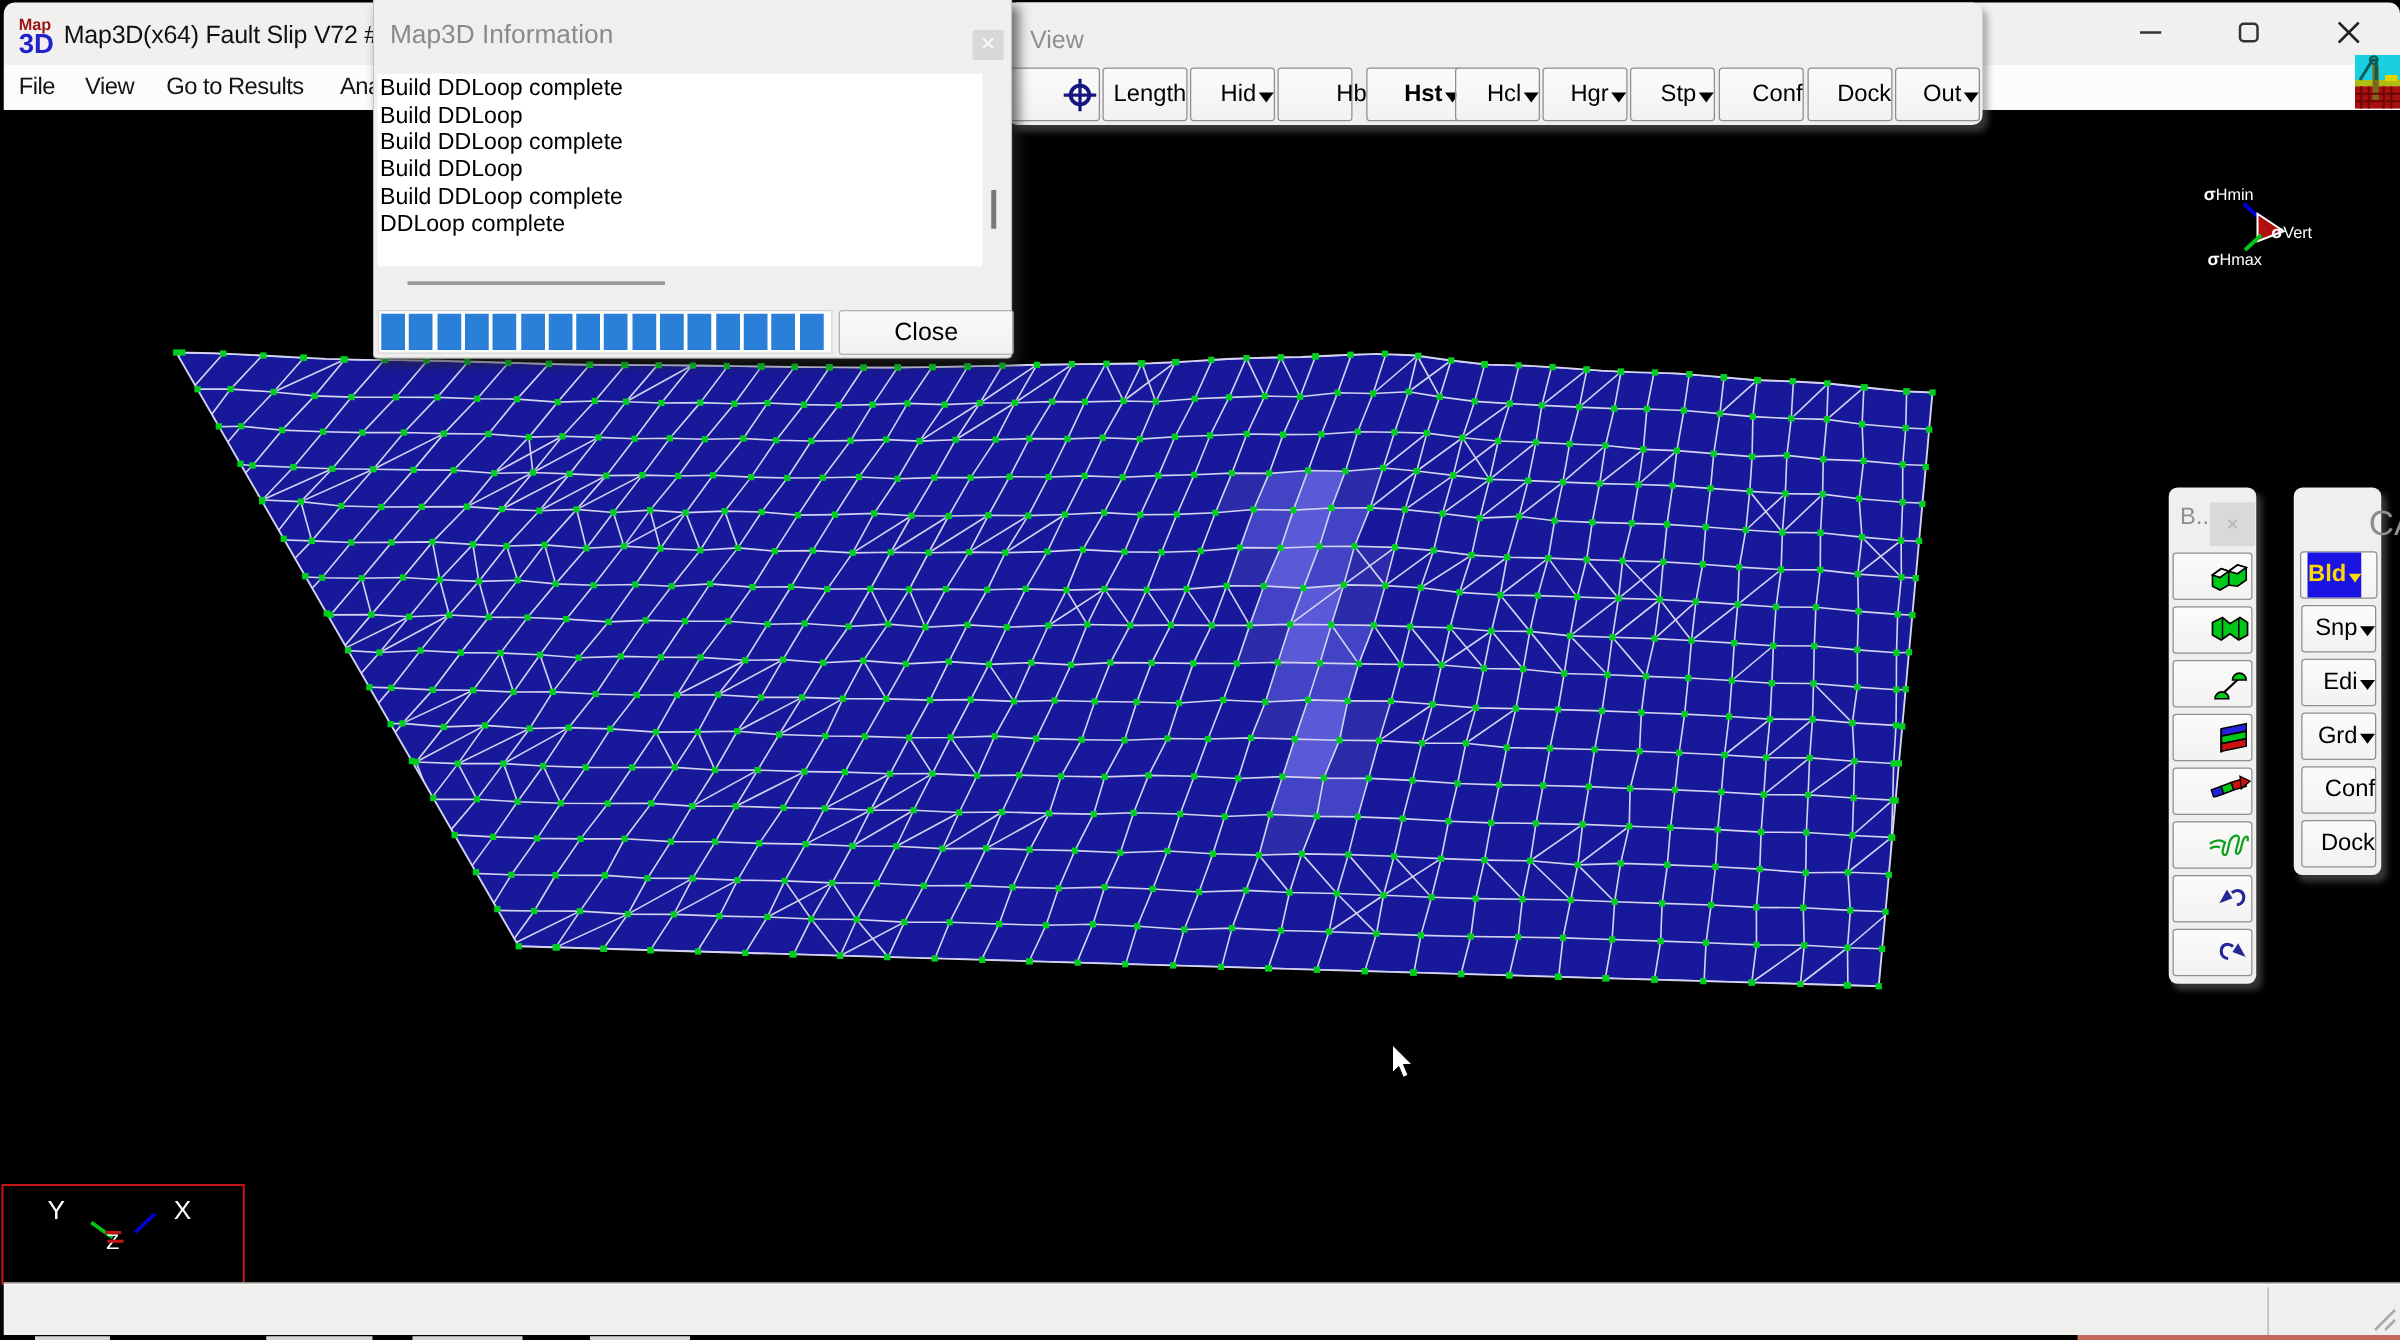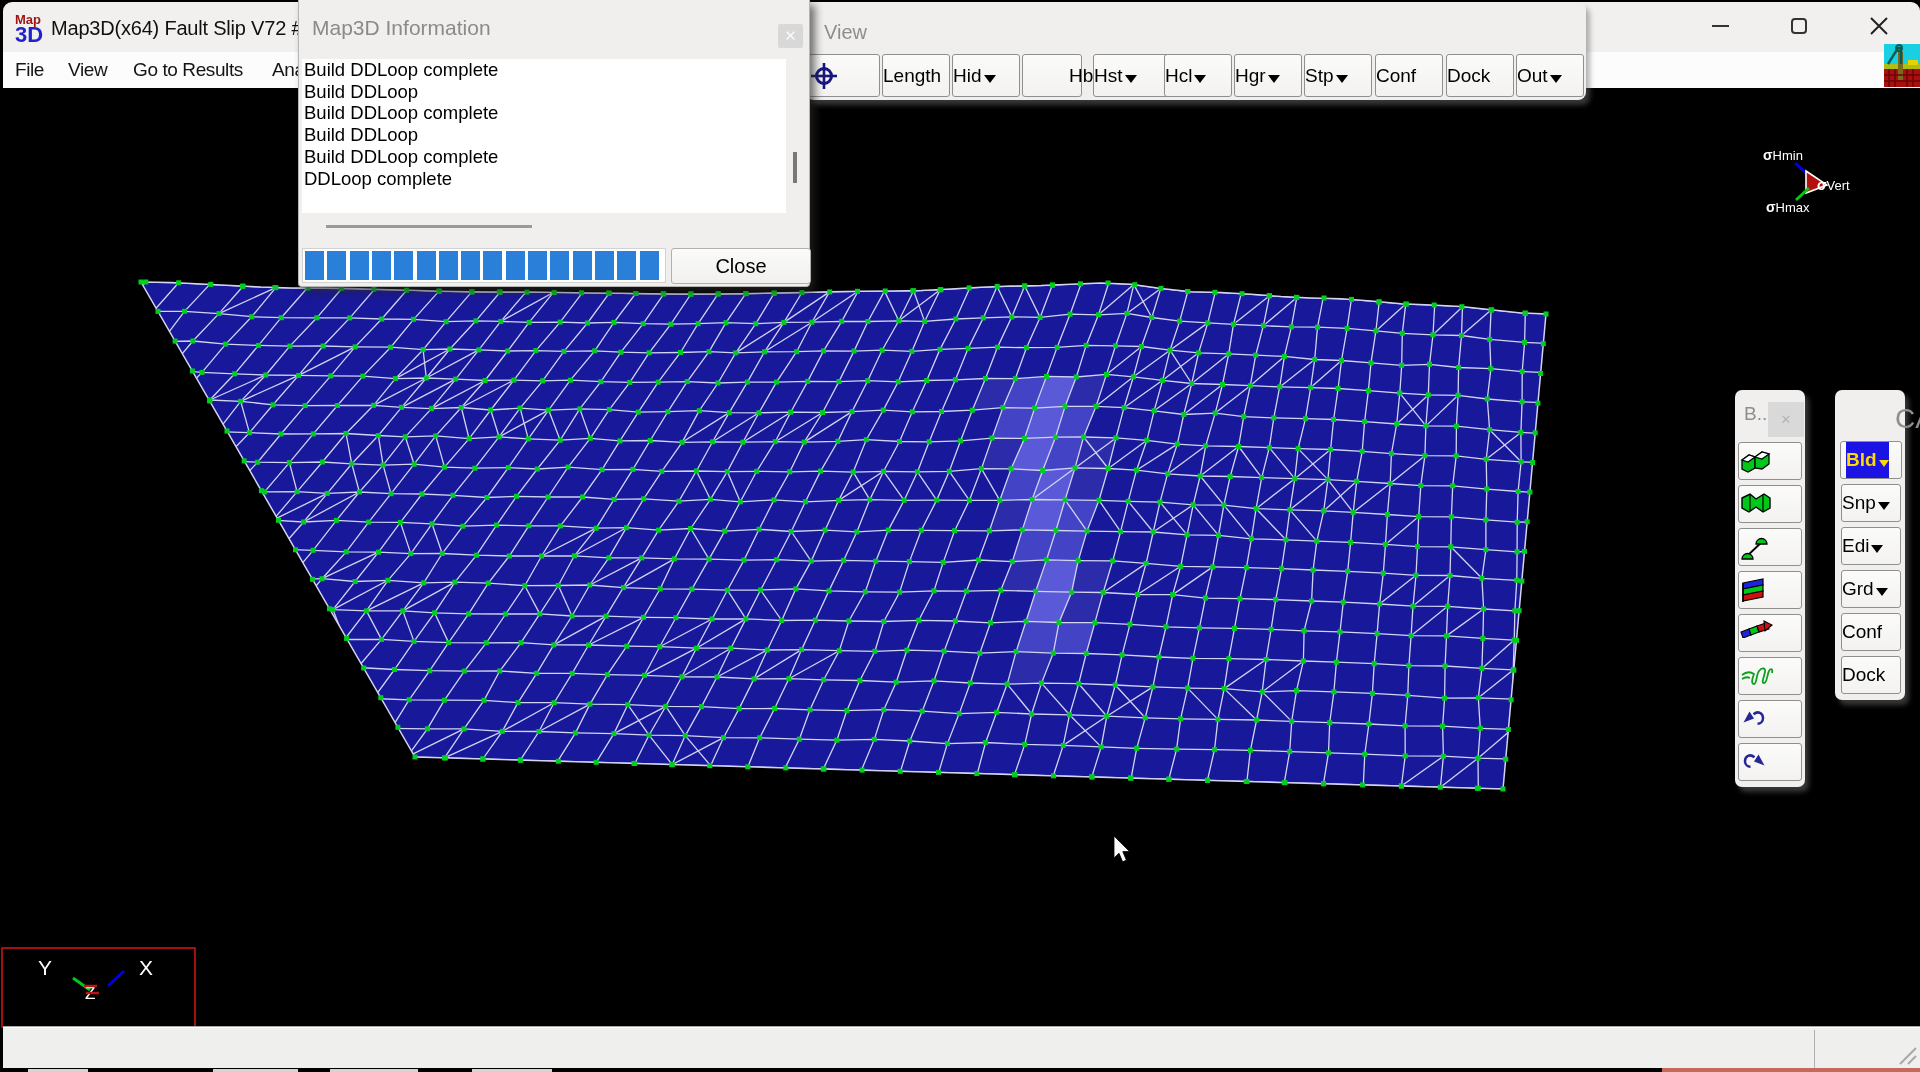--- a/index.html
+++ b/index.html
@@ -3,21 +3,21 @@
 <meta charset="utf-8">
 <style>
   * { margin:0; padding:0; box-sizing:border-box; }
   html,body { width:1920px; height:1072px; background:#000; overflow:hidden;
     font-family:"Liberation Sans",sans-serif; }
   .abs { position:absolute; }
   .panel { position:absolute; background:#f0efee; border-radius:8px;
     box-shadow:4px 5px 5px rgba(110,110,110,0.5); }
   .tbtn { position:absolute; background:linear-gradient(#fbfbfa,#f3f2f0);
     border:1px solid #8f8f8f; border-radius:3px; color:#000;
-    font-size:19px; text-align:left; }
+    font-size:19px; text-align:right; }
   .tri { display:inline-block; width:0; height:0; border-left:6px solid transparent;
     border-right:6px solid transparent; border-top:8px solid #000;
     margin-left:2px; vertical-align:-1px; }
   .paneltitle { color:#8e8e8e; font-size:20px; }
 </style>
 </head>
 <body>
 
 <svg class="abs" style="left:0;top:0" width="1920" height="1072">
 <defs>
@@ -1084,21 +1084,21 @@
 <div class="tbtn" style="left:808px;top:54px;width:72px;height:43px;"><svg width="30" height="30" style="margin-top:6px">
       <g stroke="#16167e" fill="none">
         <circle cx="15" cy="15" r="7.5" stroke-width="3"></circle>
         <line x1="15" y1="2" x2="15" y2="28" stroke-width="2.6"></line>
         <line x1="2" y1="15" x2="28" y2="15" stroke-width="2.6"></line>
       </g>
     </svg></div>
 <div class="tbtn" style="left:882px;top:54px;width:68px;height:43px;line-height:41px;">Length</div>
 <div class="tbtn" style="left:952px;top:54px;width:68px;height:43px;line-height:41px;">Hid<span class="tri"></span></div>
 <div class="tbtn" style="left:1022px;top:54px;width:60px;height:43px;line-height:41px;padding-left:46px;">Hbl<span class="tri"></span></div>
-<div class="tbtn" style="left:1093px;top:54px;width:76px;height:43px;line-height:41px;">Hst<span class="tri"></span></div>
+<div class="tbtn" style="left:1093px;top:54px;width:76px;height:43px;line-height:41px;font-weight:bold;">Hst<span class="tri"></span></div>
 <div class="tbtn" style="left:1164px;top:54px;width:68px;height:43px;line-height:41px;">Hcl<span class="tri"></span></div>
 <div class="tbtn" style="left:1234px;top:54px;width:68px;height:43px;line-height:41px;">Hgr<span class="tri"></span></div>
 <div class="tbtn" style="left:1304px;top:54px;width:68px;height:43px;line-height:41px;">Stp<span class="tri"></span></div>
 <div class="tbtn" style="left:1375px;top:54px;width:68px;height:43px;line-height:41px;">Conf</div>
 <div class="tbtn" style="left:1446px;top:54px;width:68px;height:43px;line-height:41px;">Dock</div>
 <div class="tbtn" style="left:1516px;top:54px;width:68px;height:43px;line-height:41px;">Out<span class="tri"></span></div>
 
 <div class="abs" style="left:298px;top:0;width:512px;height:287px;background:#f0efed;border:1px solid #b5b5b5;border-top:none;border-radius:0 0 4px 4px;box-shadow:5px 5px 9px rgba(40,40,40,0.65);z-index:10;">
   <div style="position:absolute;left:13px;top:16px;font-size:21px;color:#8a8a8a;">Map3D Information</div>
   <div style="position:absolute;left:479px;top:24px;width:25px;height:24px;background:#d8d8d8;border-radius:2px;color:#fafafa;font-size:15px;text-align:center;line-height:24px;">✕</div>

